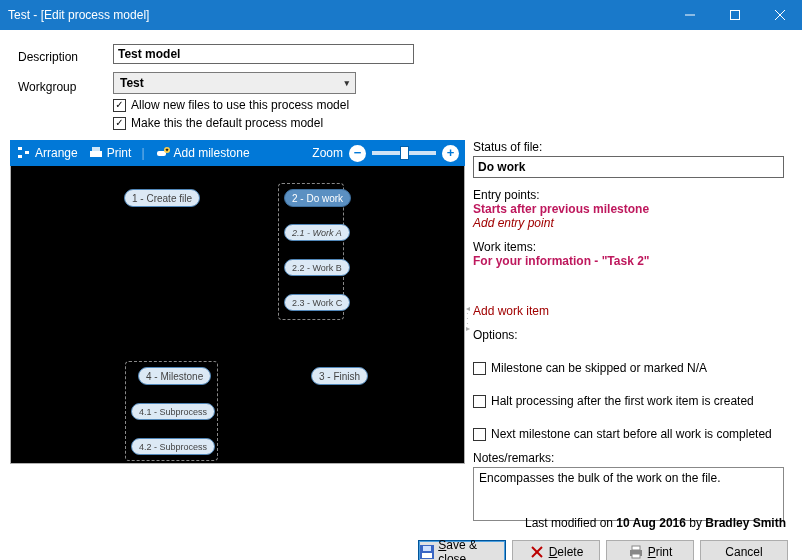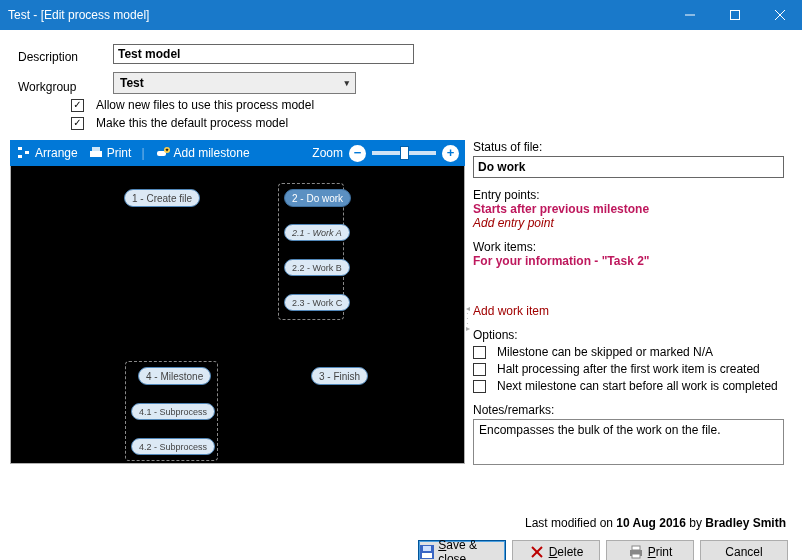--- a/index.html
+++ b/index.html
@@ -8,21 +8,21 @@
   .titlebar .title { flex:1; font-size:12px; }
   .titlebar .winbtns { display:flex; }
   .winbtn { width:45px; height:30px; display:flex; align-items:center; justify-content:center; }
   .winbtn svg { display:block; }
   .content { position:relative; height:530px; }
   .form-row { display:flex; align-items:flex-end; margin-top:14px; padding-left:18px; }
   .form-label { width:95px; font-size:12px; }
   .text-input { width:301px; height:20px; border:1px solid #666; font:inherit; padding:1px 4px; font-weight:bold; }
   .combo { width:243px; height:22px; border:1px solid #7a7a7a; background:#eee; font:inherit; display:flex; align-items:center; justify-content:space-between; padding:0 6px; font-weight:bold; }
   .chevron { font-size:9px; color:#333; }
-  .checkbox-row { display:flex; align-items:center; margin-top:4px; padding-left:71px; gap:12px; }
+  .checkbox-row { display:flex; align-items:center; margin-top:4px; padding-left:113px; gap:5px; }
   .cbx { width:13px; height:13px; border:1px solid #333; display:flex; align-items:center; justify-content:center; background:#fff; }
   .cbx.checked::after { content:"✓"; font-size:10px; line-height:10px; }
   .main-area { display:flex; padding:10px 18px 0 10px; gap:8px; }
   .diagram-panel { width:455px; }
   .blue-toolbar { height:26px; background:#0178d7; color:#fff; display:flex; align-items:center; padding:0 6px; gap:10px; font-size:12px; }
   .blue-toolbar .tb-item { display:flex; align-items:center; gap:3px; }
   .tb-sep { color:#7fb8e8; }
   .blue-toolbar .zoomarea { margin-left:auto; display:flex; align-items:center; gap:6px; }
   .zoombtn { width:17px; height:17px; border-radius:50%; background:#fff; color:#0178d7; display:flex; align-items:center; justify-content:center; font-weight:bold; font-size:13px; line-height:0; }
   .zoom-track { width:64px; height:4px; background:#d0e3f5; position:relative; }
@@ -34,22 +34,22 @@
   .dashbox { position:absolute; border:1px dashed #888; border-radius:4px; }
   svg.arrows { position:absolute; top:0; left:0; width:100%; height:100%; pointer-events:none; }
   .side { flex:1; font-size:12px; }
   .side .lbl { margin-top:0; }
   .status-input { width:100%; height:22px; border:1px solid #666; font:inherit; font-weight:bold; padding:2px 4px; margin-top:2px; }
   .sec { margin-top:10px; }
   .bold-red { color:#be185d; font-weight:bold; }
   .red { color:#a00000; }
   .splitter { position:absolute; left:466px; top:260px; display:flex; flex-direction:column; gap:2px; font-size:8px; color:#aaa; }
   .splitter div{height:3px;}
-  .options-cbx { display:flex; align-items:center; gap:11px; margin-top:3px;text-align:center; }
-  .notes { width:100%; height:46px; border:1px solid #888; font:inherit; padding:3px 5px; resize:none; margin-top:2px; }
+  .options-cbx { display:flex; align-items:center; gap:5px; margin-top:19px;text-align:center; }
+  .notes { width:100%; height:54px; border:1px solid #888; font:inherit; padding:3px 5px; resize:none; margin-top:2px; }
   .footer-meta { position:absolute; bottom:44px; right:16px; font-size:12px; }
   .footer-meta b{font-weight:bold;}
   .buttonbar { position:absolute; bottom:10px; right:14px; display:flex; gap:6px; }
   .btn { width:88px; height:24px; border:1px solid #adadad; background:#e1e1e1; display:flex; align-items:center; justify-content:center; gap:4px; font:inherit; }
   .btn.primary { border:1px solid #005499; box-shadow: inset 0 0 0 1px #4a9fe0; }
   .btn .u { text-decoration: underline; }
   .ico16 { width:16px; height:16px; display:block; }
 </style>
 </head>
 <body>

